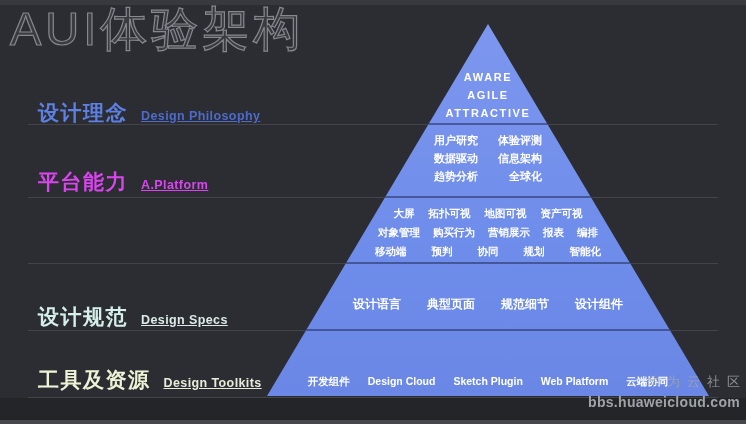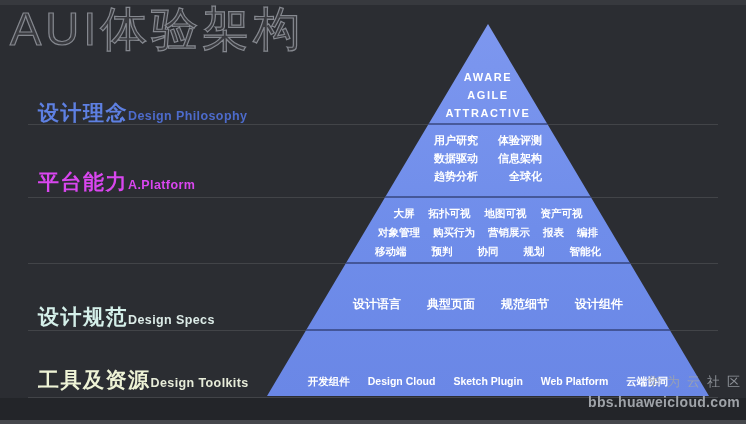--- a/index.html
+++ b/index.html
@@ -18,23 +18,23 @@
     font-size:47px;font-weight:400;letter-spacing:4px;white-space:nowrap;
     color:rgba(135,138,145,0.16);
     -webkit-text-stroke:1.2px #85888f;
   }
 
   
   .rule{position:absolute;left:28px;width:690px;height:1px;background:rgba(255,255,255,0.11);}
   .rule.r1{top:124px}.rule.r2{top:197px}.rule.r3{top:263px}.rule.r4{top:330px}.rule.r5{top:397px}
 
   
-  .label-row{position:absolute;left:38px;display:flex;align-items:baseline;gap:0;white-space:nowrap;}
+  .label-row{position:absolute;left:38px;display:flex;align-items:baseline;gap:13px;white-space:nowrap;}
   .label-row .zh{font-size:21px;font-weight:bold;letter-spacing:1.5px;}
-  .label-row .en{font-size:12.5px;font-weight:bold;letter-spacing:0.4px;}
+  .label-row .en{font-size:12.5px;font-weight:bold;letter-spacing:0.4px;text-decoration:underline;}
   .row1{top:99px}.row2{top:168px}.row3{top:236px}.row4{top:303px}.row5{top:366px}
   .row1 .zh{color:#5e80e2}.row1 .en{color:#4d6bcb}
   .row2 .zh{color:#d946ef}.row2 .en{color:#d946ef}
   .row3 .zh{color:#ee6852}.row3 .en{color:#e45a47}
   .row4 .zh{color:#d5f0ea}.row4 .en{color:#dcebe7}
   .row5 .zh{color:#eef3d6}.row5 .en{color:#e7ecd9}
 
   
   .pyramid{
     position:absolute;left:267px;top:24px;width:442px;height:372px;

